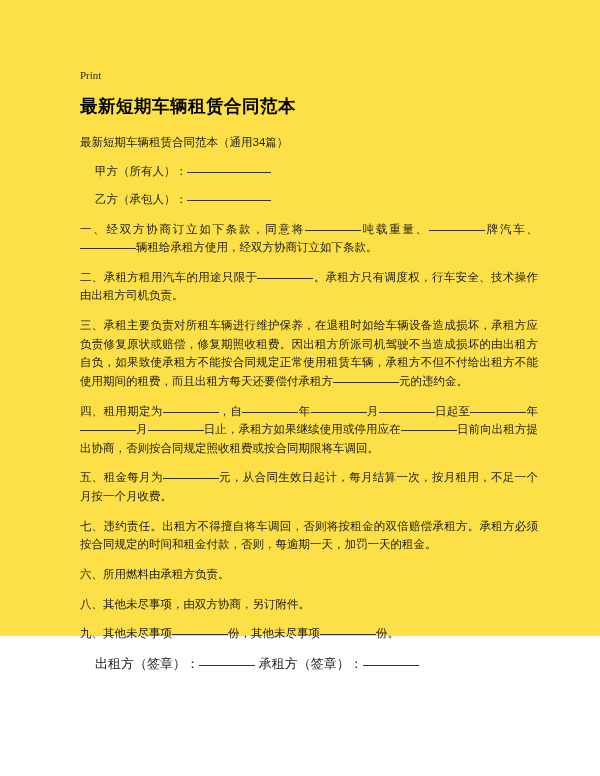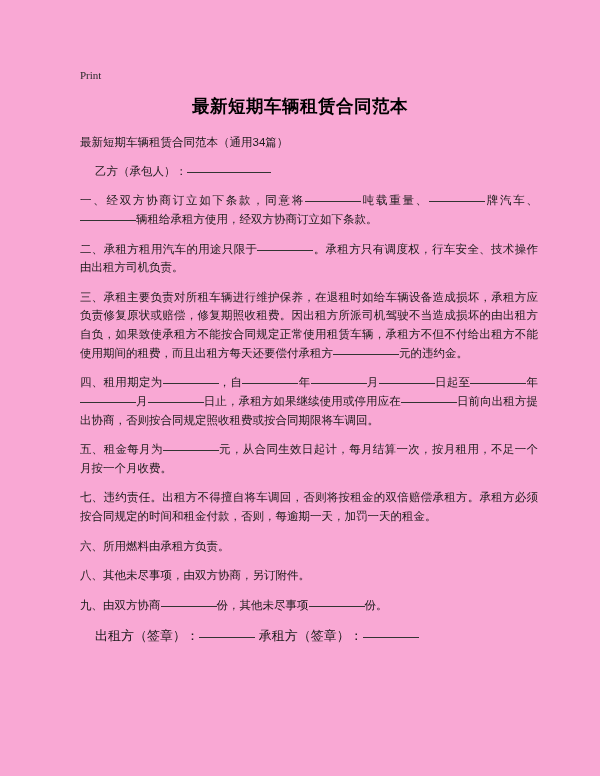--- a/index.html
+++ b/index.html
@@ -13,34 +13,33 @@
     position: relative;
     font-family: "Liberation Sans", "DejaVu Sans", sans-serif;
     color: #1a1a1a;
     overflow: hidden;
   }
   .page {
     position: absolute;
     top: 0;
     left: 0;
     width: 600px;
-    height: 776px;
-    background: #f9a8d4;
+    height: 636px;
+    background: #fde047;
     box-sizing: border-box;
     padding: 70px 62px 0 80px;
   }
   .print-label {
     font-family: "Liberation Serif", "DejaVu Serif", serif;
     font-size: 11px;
     color: #2b2b2b;
     line-height: 1;
     margin: 0 0 14px 0;
   }
   .doc-title {
-    text-align: center;
     font-size: 17.5px;
     font-weight: 700;
     letter-spacing: 0.5px;
     color: #000000;
     margin: 0 0 16px 0;
     line-height: 1.3;
     padding-right: 18px;
   }
   .doc-subtitle {
     font-size: 11.5px;
@@ -104,37 +103,38 @@
 
 <div class="page">
 
   <div class="print-label">Print</div>
 
   <h1 class="doc-title">最新短期车辆租赁合同范本</h1>
 
   <p class="doc-subtitle">最新短期车辆租赁合同范本（通用34篇）</p>
 
 
+  <p class="party-line"><span>甲方（所有人）：</span><span class="blank b-xl"></span></p>
 
   <p class="party-line"><span>乙方（承包人）：</span><span class="blank b-xl"></span></p>
 
   <p class="clause"><span>一、经双方协商订立如下条款，同意将</span><span class="blank b-md"></span><span>吨载重量、</span><span class="blank b-md"></span><span>牌汽车、</span><span class="blank b-md"></span><span>辆租给承租方使用，经双方协商订立如下条款。</span></p>
 
   <p class="clause"><span>二、承租方租用汽车的用途只限于</span><span class="blank b-md"></span><span>。承租方只有调度权，行车安全、技术操作由出租方司机负责。</span></p>
 
   <p class="clause"><span>三、承租主要负责对所租车辆进行维护保养，在退租时如给车辆设备造成损坏，承租方应负责修复原状或赔偿，修复期照收租费。因出租方所派司机驾驶不当造成损坏的由出租方自负，如果致使承租方不能按合同规定正常使用租赁车辆，承租方不但不付给出租方不能使用期间的租费，而且出租方每天还要偿付承租方</span><span class="blank b-lg"></span><span>元的违约金。</span></p>
 
   <p class="clause"><span>四、租用期定为</span><span class="blank b-md"></span><span>，自</span><span class="blank b-md"></span><span>年</span><span class="blank b-md"></span><span>月</span><span class="blank b-md"></span><span>日起至</span><span class="blank b-md"></span><span>年</span><span class="blank b-md"></span><span>月</span><span class="blank b-md"></span><span>日止，承租方如果继续使用或停用应在</span><span class="blank b-md"></span><span>日前向出租方提出协商，否则按合同规定照收租费或按合同期限将车调回。</span></p>
 
   <p class="clause"><span>五、租金每月为</span><span class="blank b-md"></span><span>元，从合同生效日起计，每月结算一次，按月租用，不足一个月按一个月收费。</span></p>
 
   <p class="clause"><span>七、违约责任。出租方不得擅自将车调回，否则将按租金的双倍赔偿承租方。承租方必须按合同规定的时间和租金付款，否则，每逾期一天，加罚一天的租金。</span></p>
 
   <p class="clause"><span>六、所用燃料由承租方负责。</span></p>
 
   <p class="clause"><span>八、其他未尽事项，由双方协商，另订附件。</span></p>
 
-  <p class="clause"><span>九、由双方协商</span><span class="blank b-md"></span><span>份，其他未尽事项</span><span class="blank b-md"></span><span>份。</span></p>
+  <p class="clause"><span>九、其他未尽事项</span><span class="blank b-md"></span><span>份，其他未尽事项</span><span class="blank b-md"></span><span>份。</span></p>
 
   <p class="sig-line"><span>出租方（签章）：</span><span class="blank b-md"></span>&nbsp;<span>承租方（签章）：</span><span class="blank b-md"></span></p>
 
 
 </div>
 
 </body></html>

